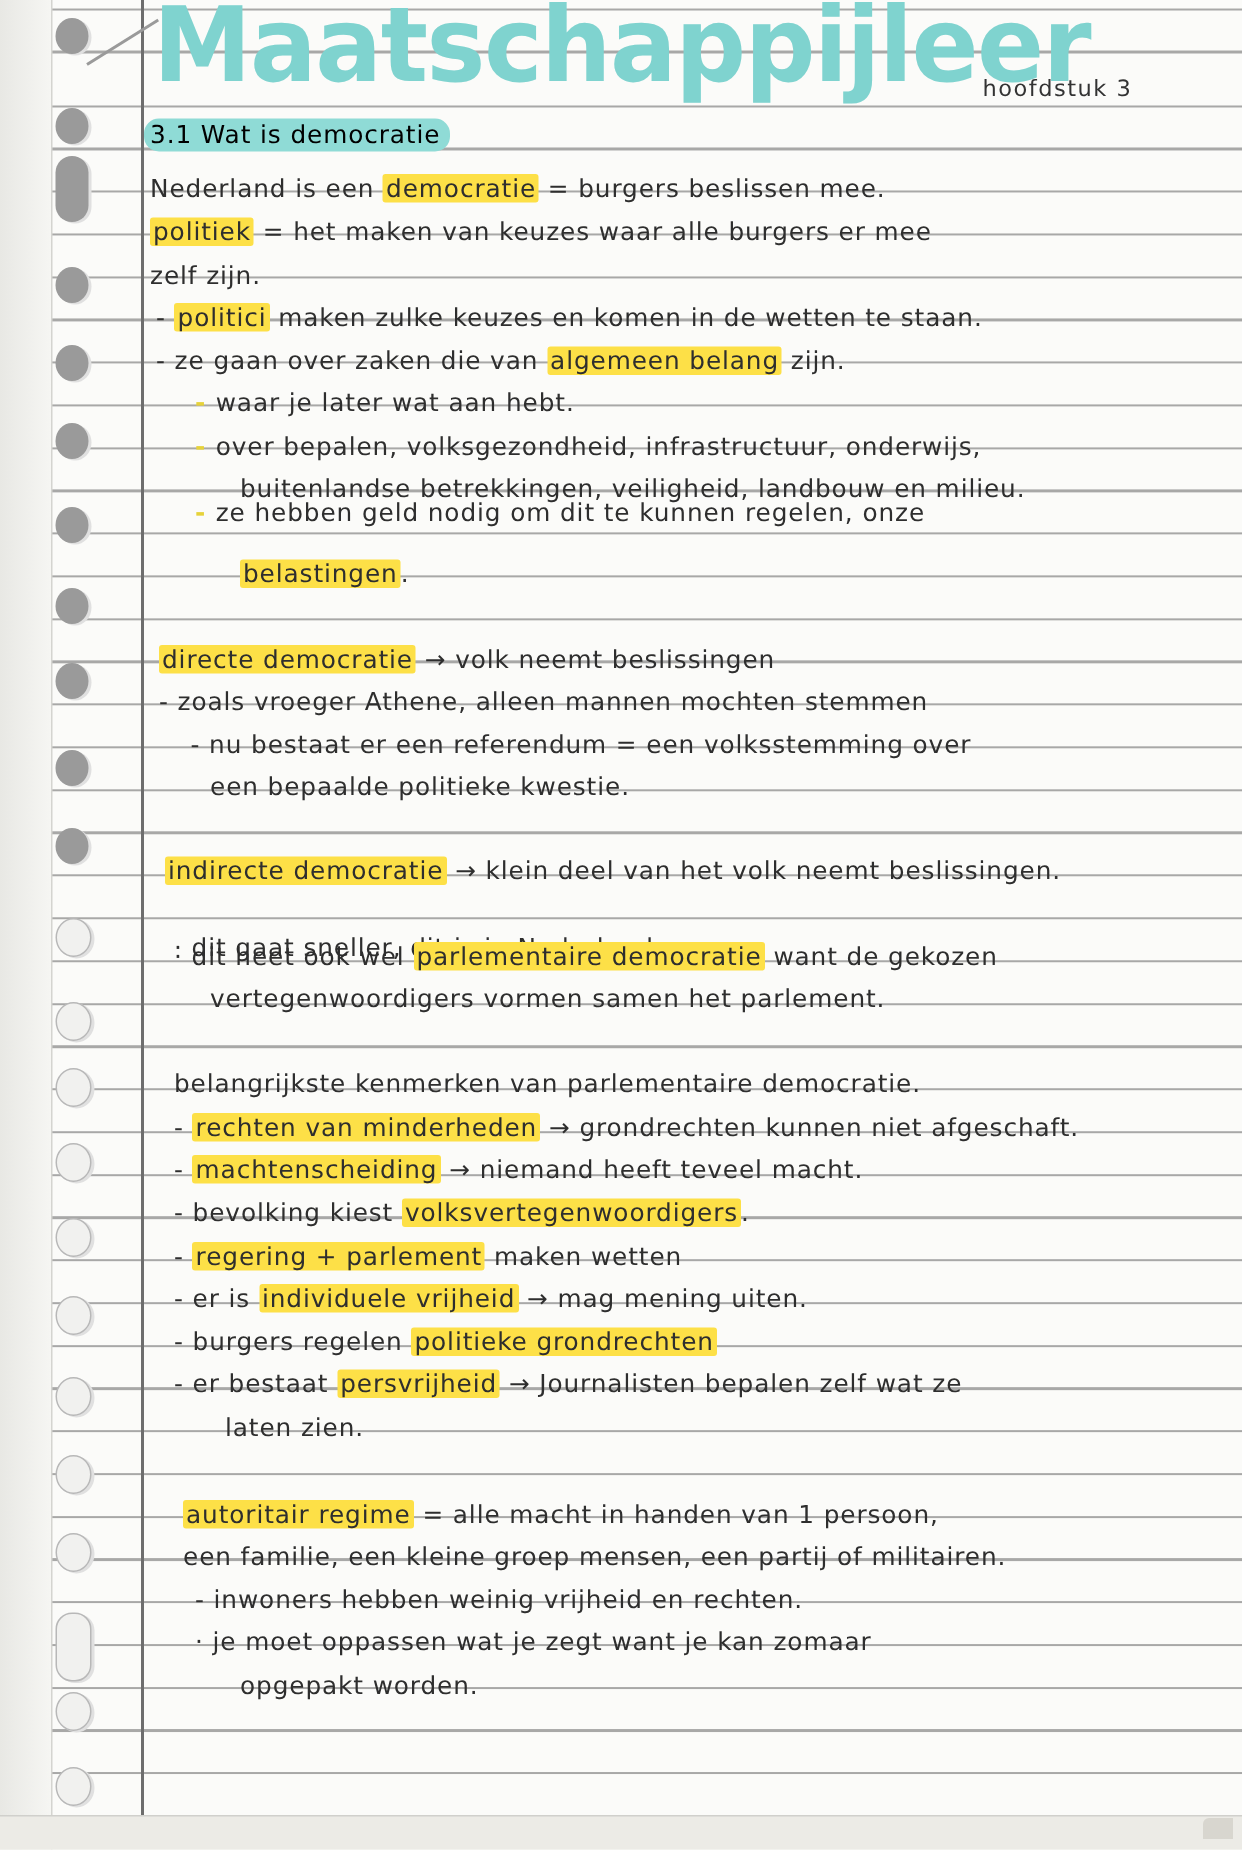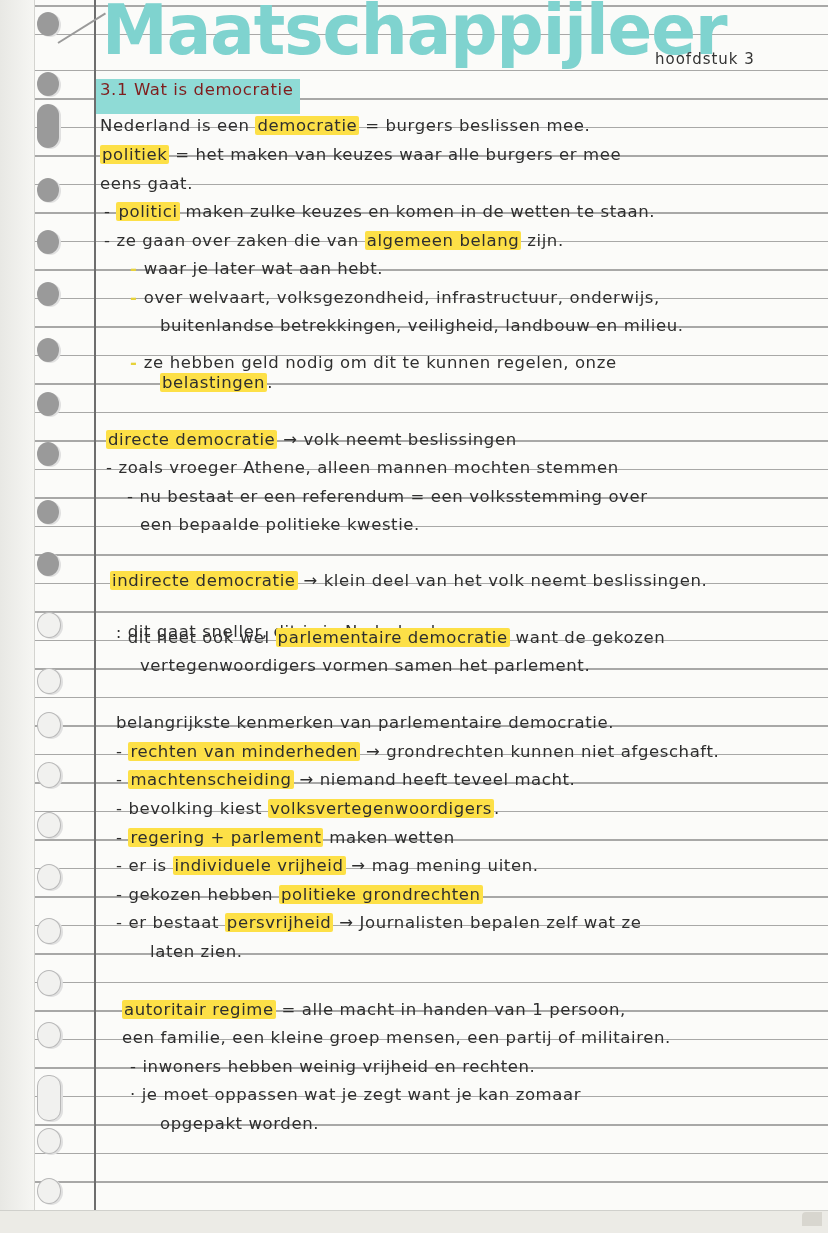--- a/index.html
+++ b/index.html
@@ -51,21 +51,21 @@
     font-size: 15px; color: #333; letter-spacing: 1px;
     font-family: "DejaVu Sans", sans-serif;
   }
   .line {
     position: absolute; font-size: 16.5px; color: #2e2e2e;
     white-space: nowrap; letter-spacing: 0.6px;
     font-family: "DejaVu Sans", sans-serif;
   }
   .hl { background: #fde047; padding: 0 2px; border-radius: 2px; }
   .section-bar {
-    background: #8fdbd6; padding: 1px 6px 15px 4px; color: #7f1d1d;
+    background: #8fdbd6; padding: 1px 6px 2px 4px; color: #000000; border-radius: 10px;
   }
   .bullet-hl { color: #e6d23a; font-weight: bold; }
   .scribble {
     position: absolute; left: 58px; top: 42px; width: 56px; height: 2px;
     background: #9a9a9a; transform: rotate(-32deg); transform-origin: left;
   }
   .curl {
     position: absolute; right: 6px; top: 1212px; width: 20px; height: 14px;
     background: #d8d6cf; border-radius: 4px 0 0 0;
   }
@@ -107,43 +107,43 @@
 
   <div class="title">Maatschappijleer</div>
   <div class="chapter">hoofdstuk 3</div>
   <div class="line" style="left:96px; top:80px;">
     <span class="section-bar">3.1 Wat is democratie</span>
   </div>
 
   <div id="notes">
       <div class="line" style="top: 116px; left: 100px;"><span>Nederland is een </span><span class="hl">democratie</span><span> = burgers beslissen mee.</span></div>
       <div class="line" style="top: 145px; left: 100px;"><span class="hl">politiek</span><span> = het maken van keuzes waar alle burgers er mee</span></div>
-      <div class="line" style="top: 174px; left: 100px;"><span>eens gaat.</span></div>
+      <div class="line" style="top: 174px; left: 100px;"><span>zelf zijn.</span></div>
       <div class="line" style="top: 202px; left: 104px;"><span>- </span><span class="hl">politici</span><span> maken zulke keuzes en komen in de wetten te staan.</span></div>
       <div class="line" style="top: 231px; left: 104px;"><span>- ze gaan over zaken die van </span><span class="hl">algemeen belang</span><span> zijn.</span></div>
       <div class="line" style="top: 259px; left: 130px;"><span class="bullet-hl">- </span><span>waar je later wat aan hebt.</span></div>
-      <div class="line" style="top: 288px; left: 130px;"><span class="bullet-hl">- </span><span>over welvaart, volksgezondheid, infrastructuur, onderwijs,</span></div>
+      <div class="line" style="top: 288px; left: 130px;"><span class="bullet-hl">- </span><span>over bepalen, volksgezondheid, infrastructuur, onderwijs,</span></div>
       <div class="line" style="top: 316px; left: 160px;"><span>buitenlandse betrekkingen, veiligheid, landbouw en milieu.</span></div>
-      <div class="line" style="top: 353px; left: 130px;"><span class="bullet-hl">- </span><span>ze hebben geld nodig om dit te kunnen regelen, onze</span></div>
+      <div class="line" style="top: 332px; left: 130px;"><span class="bullet-hl">- </span><span>ze hebben geld nodig om dit te kunnen regelen, onze</span></div>
       <div class="line" style="top: 373px; left: 160px;"><span class="hl">belastingen</span><span>.</span></div>
       <div class="line" style="top: 430px; left: 106px;"><span class="hl">directe democratie</span><span> → volk neemt beslissingen</span></div>
       <div class="line" style="top: 458px; left: 106px;"><span>- zoals vroeger Athene, alleen mannen mochten stemmen</span></div>
       <div class="line" style="top: 487px; left: 106px; margin-left: 21px;"><span>- nu bestaat er een referendum = een volksstemming over</span></div>
       <div class="line" style="top: 515px; left: 140px;"><span>een bepaalde politieke kwestie.</span></div>
       <div class="line" style="top: 571px; left: 110px;"><span class="hl">indirecte democratie</span><span> → klein deel van het volk neemt beslissingen.</span></div>
       <div class="line" style="top: 600px; left: 116px; margin-top: 22px;"><span>· dit gaat sneller, dit is in Nederland nu.</span></div>
       <div class="line" style="top: 628px; left: 116px;"><span>· dit heet ook wel </span><span class="hl">parlementaire democratie</span><span> want de gekozen</span></div>
       <div class="line" style="top: 656px; left: 140px;"><span>vertegenwoordigers vormen samen het parlement.</span></div>
       <div class="line" style="top: 713px; left: 116px;"><span>belangrijkste kenmerken van parlementaire democratie.</span></div>
       <div class="line" style="top: 742px; left: 116px;"><span>- </span><span class="hl">rechten van minderheden</span><span> → grondrechten kunnen niet afgeschaft.</span></div>
       <div class="line" style="top: 770px; left: 116px;"><span>- </span><span class="hl">machtenscheiding</span><span> → niemand heeft teveel macht.</span></div>
       <div class="line" style="top: 799px; left: 116px;"><span>- bevolking kiest </span><span class="hl">volksvertegenwoordigers</span><span>.</span></div>
       <div class="line" style="top: 828px; left: 116px;"><span>- </span><span class="hl">regering + parlement</span><span> maken wetten</span></div>
       <div class="line" style="top: 856px; left: 116px;"><span>- er is </span><span class="hl">individuele vrijheid</span><span> → mag mening uiten.</span></div>
-      <div class="line" style="top: 885px; left: 116px;"><span>- gekozen hebben </span><span class="hl">politieke grondrechten</span></div>
+      <div class="line" style="top: 885px; left: 116px;"><span>- burgers regelen </span><span class="hl">politieke grondrechten</span></div>
       <div class="line" style="top: 913px; left: 116px; text-align: right;"><span>- er bestaat </span><span class="hl">persvrijheid</span><span> → Journalisten bepalen zelf wat ze</span></div>
       <div class="line" style="top: 942px; left: 150px;"><span>laten zien.</span></div>
       <div class="line" style="top: 1000px; left: 122px;"><span class="hl">autoritair regime</span><span> = alle macht in handen van 1 persoon,</span></div>
       <div class="line" style="top: 1028px; left: 122px;"><span>een familie, een kleine groep mensen, een partij of militairen.</span></div>
       <div class="line" style="top: 1057px; left: 130px;"><span>- inwoners hebben weinig vrijheid en rechten.</span></div>
       <div class="line" style="top: 1085px; left: 130px;"><span>· je moet oppassen wat je zegt want je kan zomaar</span></div>
       <div class="line" style="top: 1114px; left: 160px;"><span>opgepakt worden.</span></div>
     </div>
 
   <div class="bottom-edge"></div>

